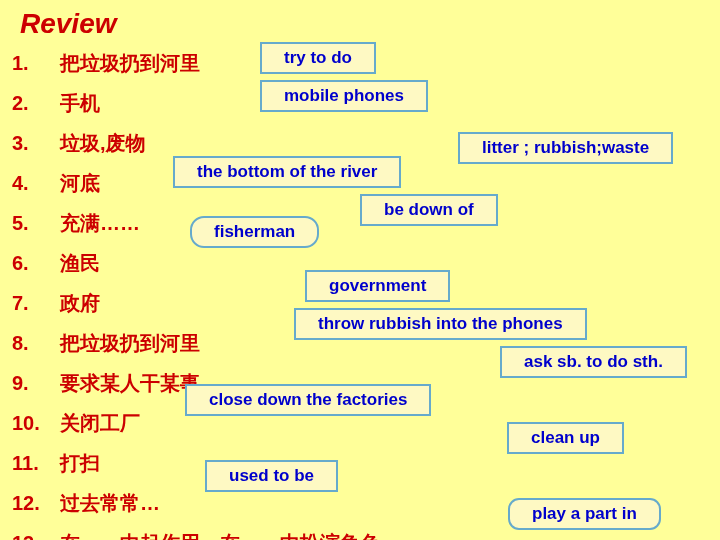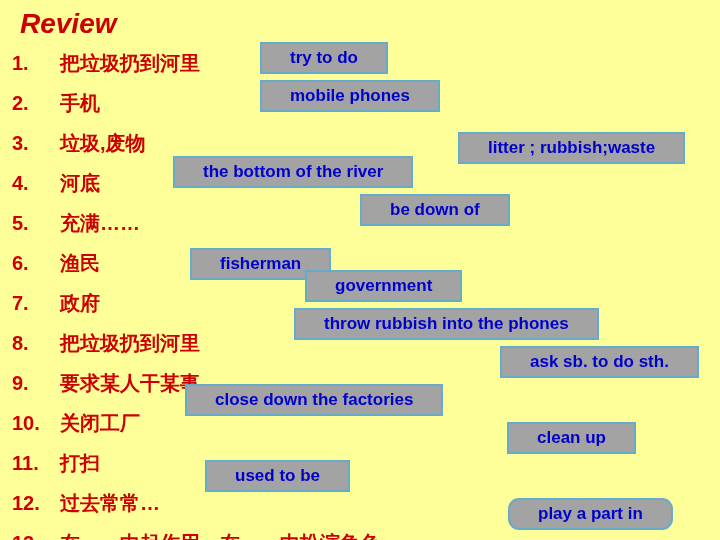--- a/index.html
+++ b/index.html
@@ -37,26 +37,26 @@
     }
     .chinese {
       color: #CC0000;
       font-size: 20px;
       font-weight: bold;
       min-width: 160px;
     }
     
     .abs-tag {
       position: absolute;
-      background-color: #a3a3a3;
+      background-color: #fef9c3;
       border: 2px solid #66AACC;
       color: #0000CC;
       font-size: 17px;
       font-weight: bold;
-      padding: 4px 28px;
+      padding: 4px 22px;
       white-space: nowrap;
     }
   </style>
 </head>
 <body>
 
 <div class="title">Review</div>
 
 <div class="content">
   <div class="row">
@@ -111,20 +111,20 @@
     <span class="num">13.</span>
     <span class="chinese">在……中起作用，在……中扮演角色</span>
   </div>
 </div>
 
 <div class="abs-tag" style="top:42px;left:260px;">try to do</div>
 <div class="abs-tag" style="top:80px;left:260px;">mobile phones</div>
 <div class="abs-tag" style="top:132px;left:458px;">litter ; rubbish;waste</div>
 <div class="abs-tag" style="top:156px;left:173px;">the bottom of the river</div>
 <div class="abs-tag" style="top:194px;left:360px;">be down of</div>
-<div class="abs-tag" style="top:248px;left:190px;">fisherman</div>
+<div class="abs-tag" style="top:216px;left:190px;border-radius:14px;">fisherman</div>
 <div class="abs-tag" style="top:270px;left:305px;">government</div>
 <div class="abs-tag" style="top:308px;left:294px;">throw rubbish into the phones</div>
 <div class="abs-tag" style="top:346px;left:500px;">ask sb. to do sth.</div>
 <div class="abs-tag" style="top:384px;left:185px;">close down the factories</div>
 <div class="abs-tag" style="top:422px;left:472px;margin-left:35px;">clean up</div>
 <div class="abs-tag" style="top:460px;left:205px;">used to be</div>
 <div class="abs-tag" style="top:498px;left:508px;border-radius:11px;">play a part in</div>
 
 </body></html>

